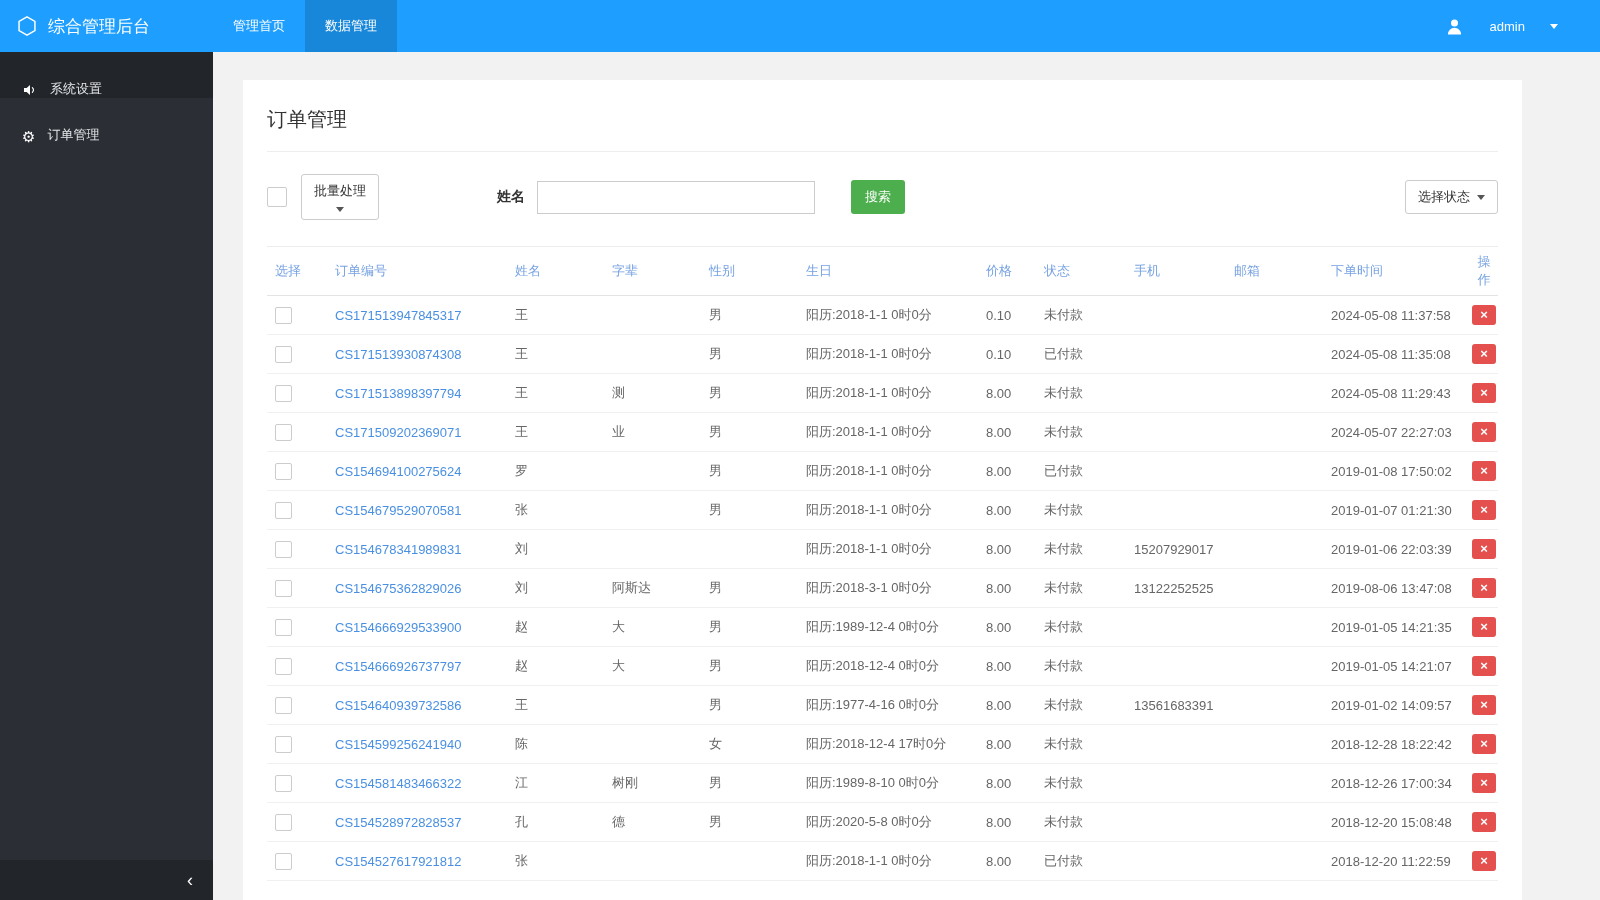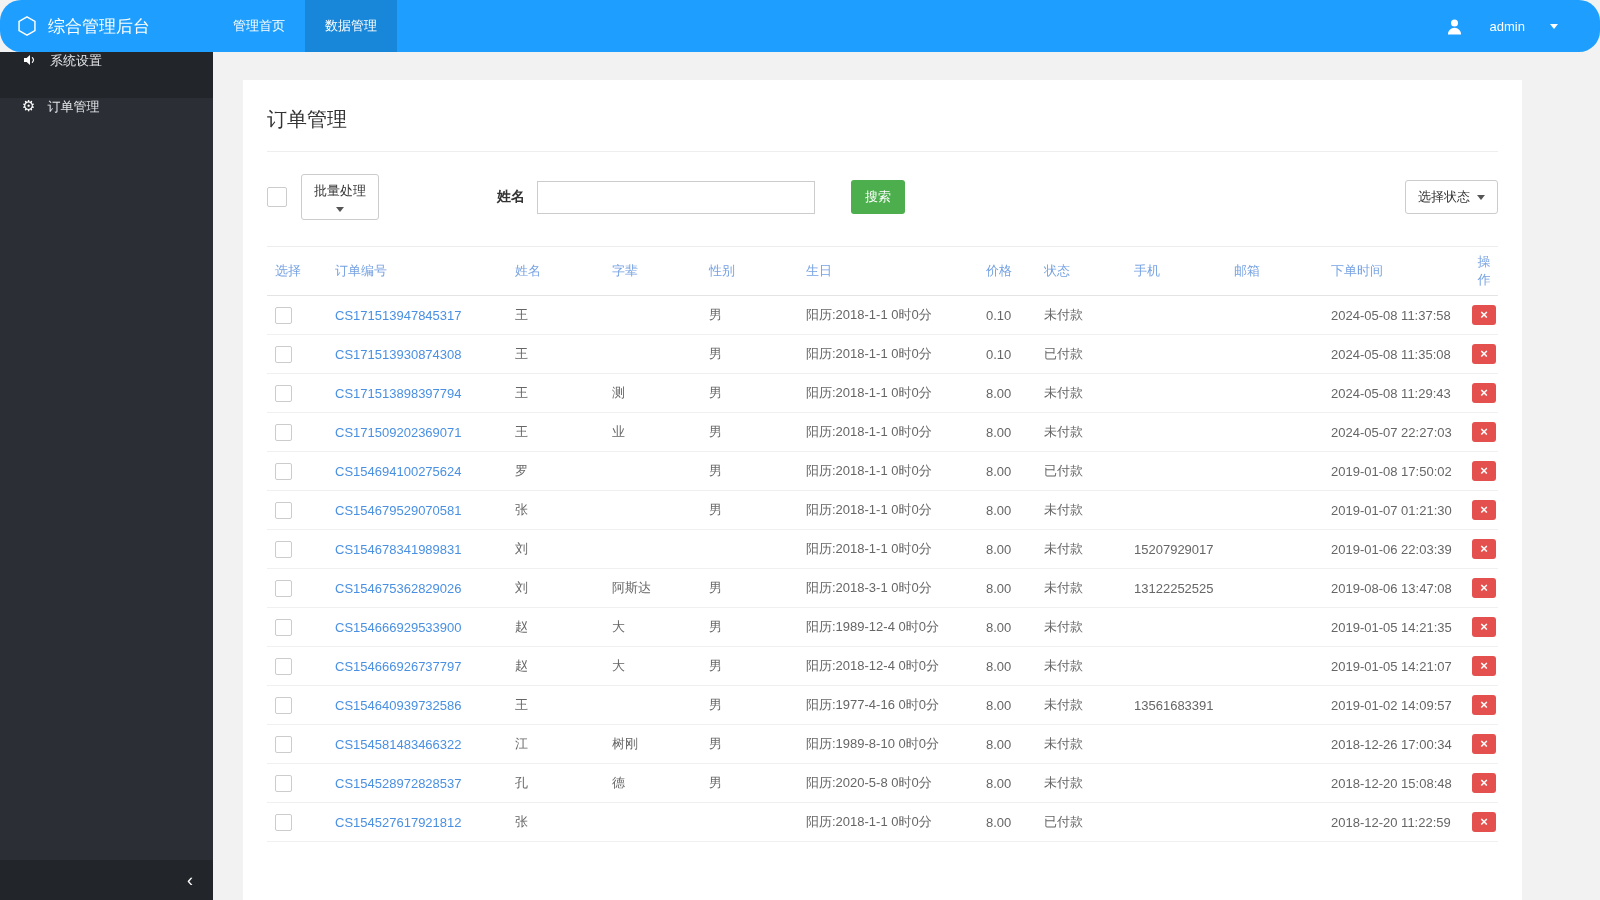--- a/index.html
+++ b/index.html
@@ -1,36 +1,36 @@
 <!DOCTYPE html>
 <html><head>
 <meta charset="utf-8">
 <style>
   * { margin:0; padding:0; box-sizing:border-box; }
   html,body { width:1600px; height:900px; overflow:hidden; background:#f2f2f2;
     font-family:"Liberation Sans","DejaVu Sans",sans-serif; }
 
   
   .topbar { position:fixed; top:0; left:0; width:1600px; height:52px;
-    background:#1e9fff; display:flex; align-items:stretch; z-index:10;border-radius:21px; }
+    background:#1e9fff; display:flex; align-items:stretch; z-index:10; }
   .brand { width:213px; display:flex; align-items:center; gap:10px; padding-left:16px;
     color:#fff; font-size:17px; }
   .nav { display:flex; align-items:stretch; }
   .nav-item { display:flex; align-items:center; padding:0 20px; color:#fff;
     font-size:13px; cursor:pointer; }
   .nav-item.active { background:rgba(0,0,0,0.15); }
   .userbox { margin-left:auto; display:flex; align-items:center; gap:25px;
     padding-right:42px; color:#fff; font-size:13px; cursor:pointer; }
   .caret-down { width:0; height:0; border-left:4px solid transparent;
     border-right:4px solid transparent; border-top:5px solid #fff; display:inline-block; }
   .caret-dark { border-top-color:#555; }
 
   
   .sidebar { position:fixed; top:52px; left:0; bottom:0; width:213px; background:#2b2f35; }
-  .side-item { height:46px; display:flex; align-items:flex-start; gap:12px;
+  .side-item { height:46px; display:flex; align-items:flex-end; gap:12px;
     padding-left:22px; color:#e4e6e9; font-size:13px; cursor:pointer; }
   .side-item.active { background:#22252a; }
   .side-item .gi { font-size:15px; color:#fff; line-height:1; }
   .side-collapse { position:absolute; bottom:0; left:0; right:0; height:40px;
     background:#22252a; display:flex; align-items:center; justify-content:flex-end;
     padding-right:20px; color:#fff; font-size:18px; cursor:pointer; }
 
   
   .main { margin-left:213px; padding:28px 78px 0 30px; height:848px; margin-top:52px; overflow:hidden; }
   .card { background:#fff; min-height:840px; padding:6px 24px 0 24px; }
@@ -313,20 +313,34 @@
             <td>阳历:1977-4-16 0时0分</td>
             <td>8.00</td>
             <td>未付款</td>
             <td>13561683391</td>
             <td></td>
             <td>2019-01-02 14:09:57</td>
             <td><button class="del-btn">×</button></td>
           </tr>
           <tr>
             <td><span class="checkbox"></span></td>
+            <td><a class="order-link">CS154599256241940</a></td>
+            <td>陈</td>
+            <td></td>
+            <td>女</td>
+            <td>阳历:2018-12-4 17时0分</td>
+            <td>8.00</td>
+            <td>未付款</td>
+            <td></td>
+            <td></td>
+            <td>2018-12-28 18:22:42</td>
+            <td><button class="del-btn">×</button></td>
+          </tr>
+          <tr>
+            <td><span class="checkbox"></span></td>
             <td><a class="order-link">CS154581483466322</a></td>
             <td>江</td>
             <td>树刚</td>
             <td>男</td>
             <td>阳历:1989-8-10 0时0分</td>
             <td>8.00</td>
             <td>未付款</td>
             <td></td>
             <td></td>
             <td>2018-12-26 17:00:34</td>

